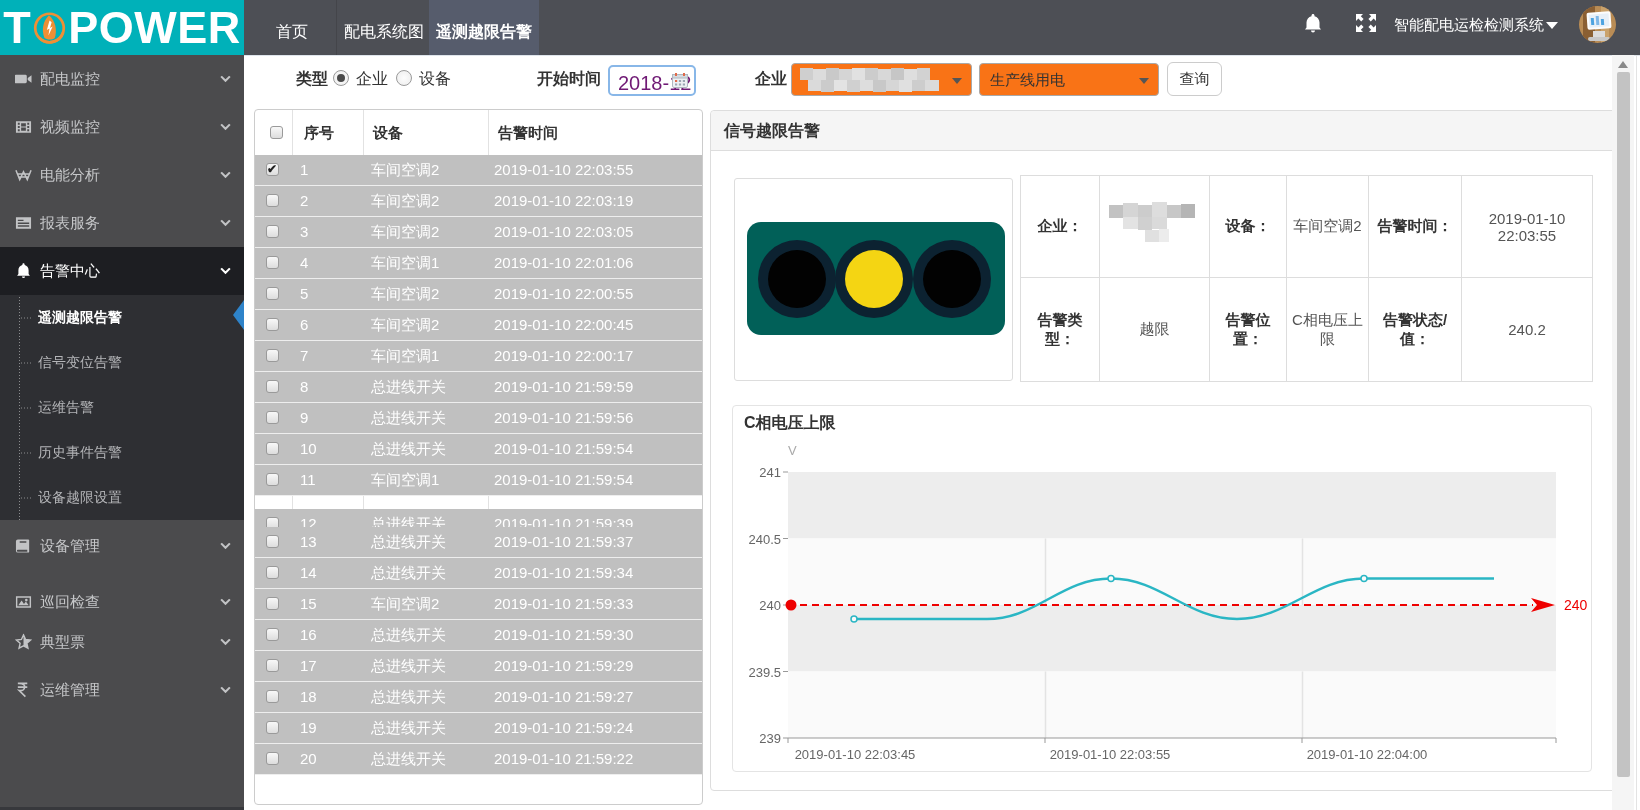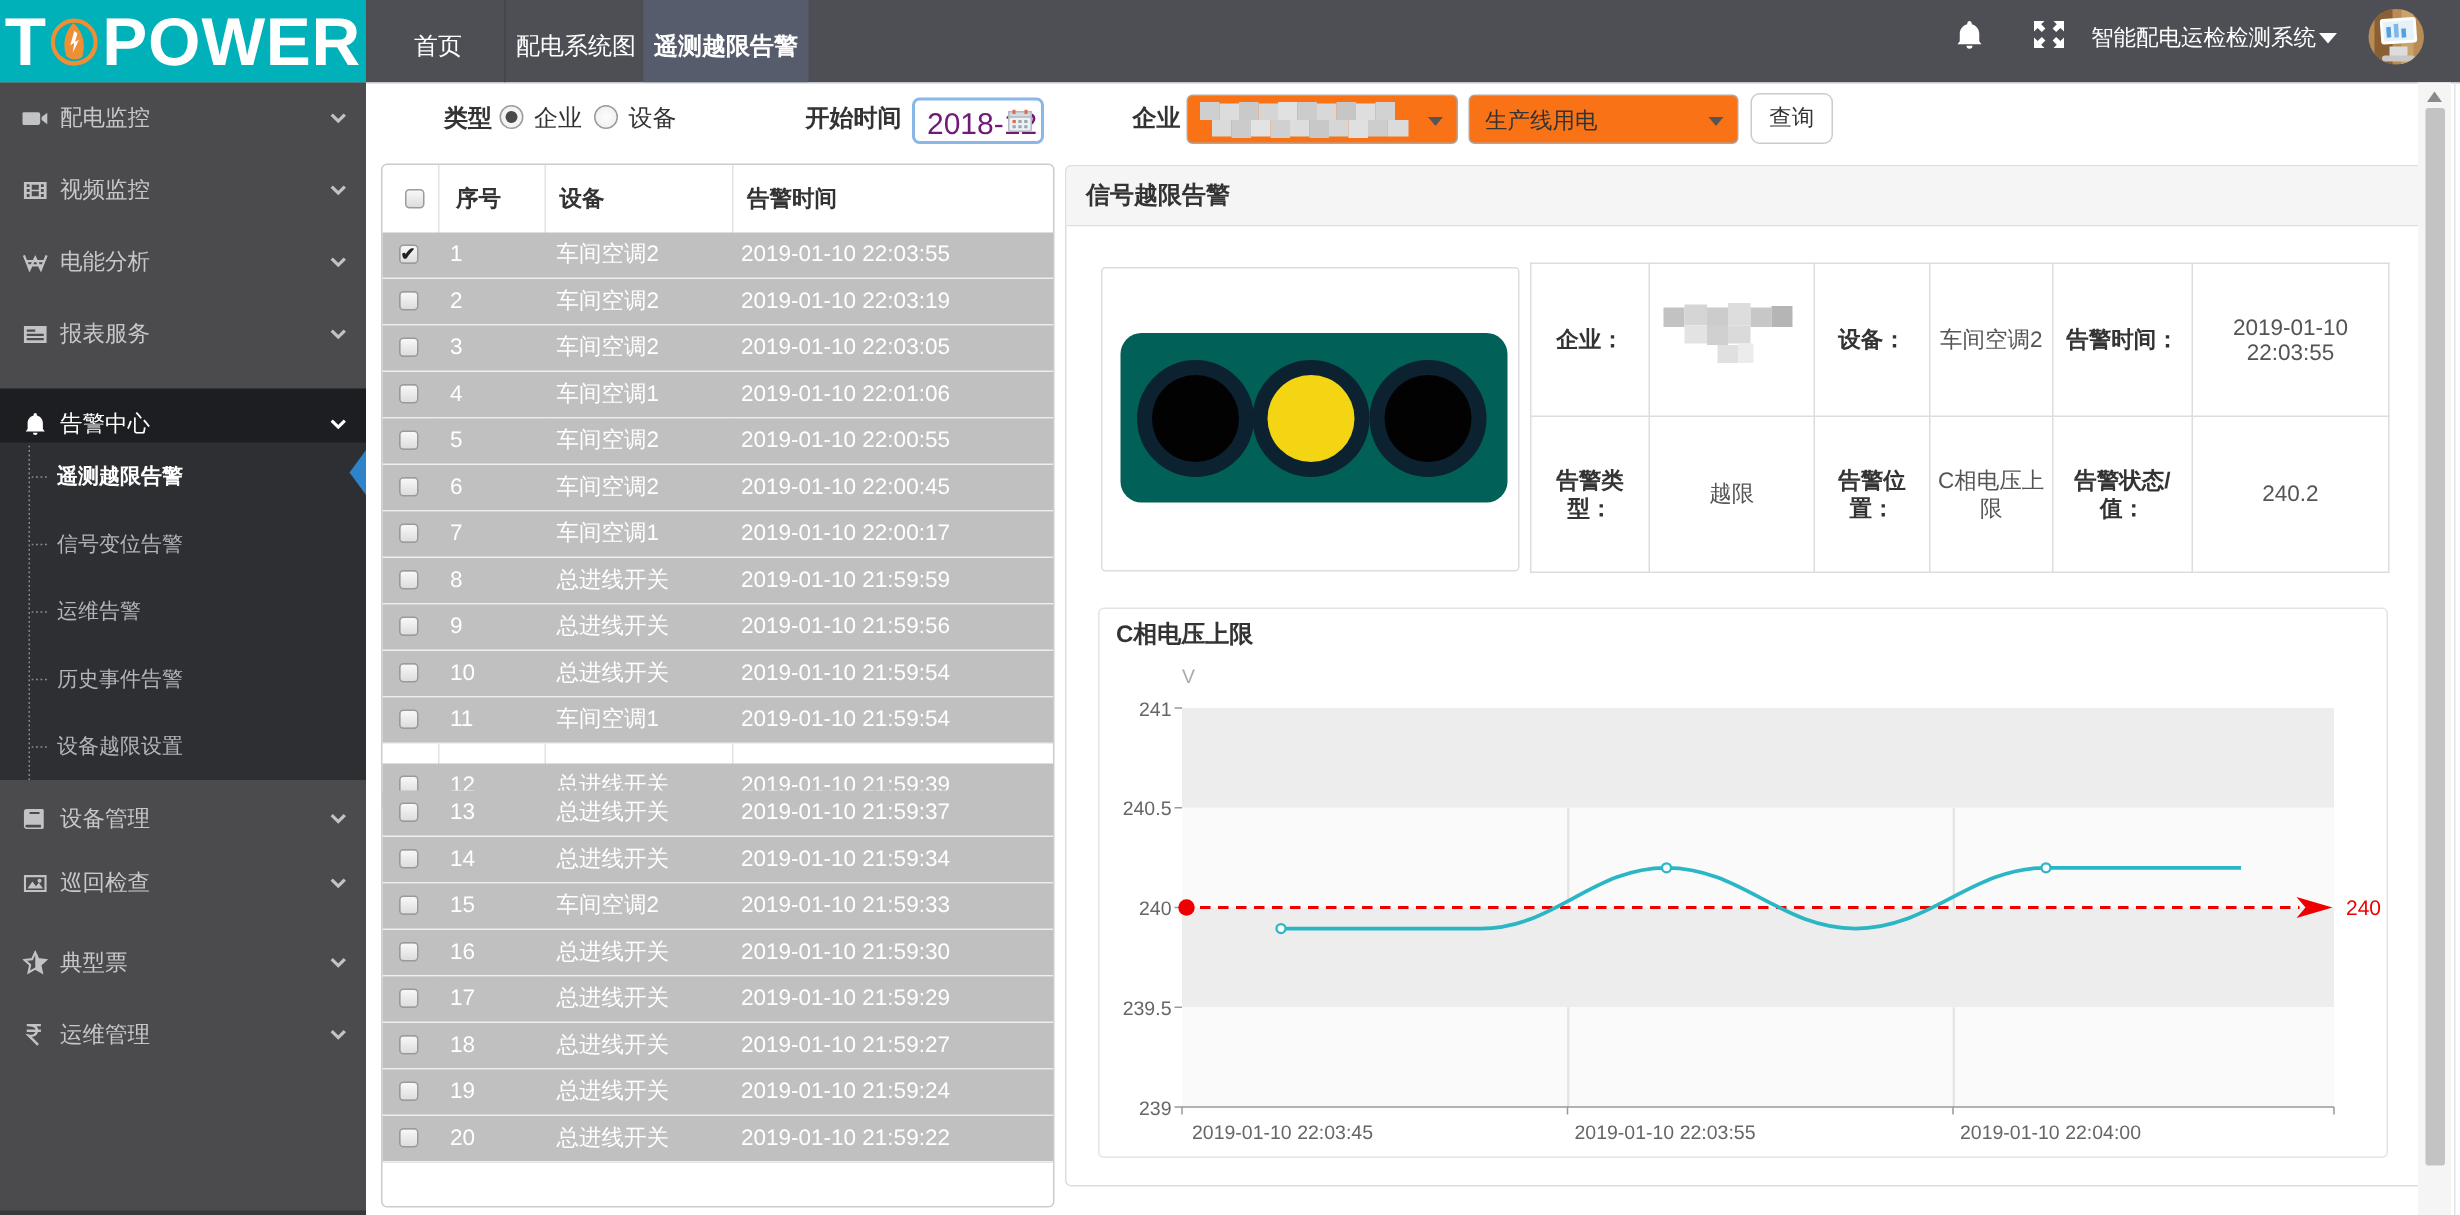--- a/index.html
+++ b/index.html
@@ -155,21 +155,21 @@
     </div>
   <div class="mi" style="top:144px;">
       <span class="txt">报表服务</span>
     <svg class="ico" viewBox="0 0 18 18">
         <path fill="#c2c3c5" d="M1 3 h16 v12 h-16 Z M3 5.5 h6 v1.5 h-6 Z M3 8.5 h12 v1.5 h-12 Z M3 11.5 h12 v1.5 h-12 Z" fill-rule="evenodd"></path>
       </svg>
     <svg class="chev" viewBox="0 0 12 8">
         <path d="M1 1 L6 6 L11 1" stroke="#c2c3c5" stroke-width="2.4" fill="none"></path>
       </svg>
     </div>
-  <div class="mi" id="alarmrow" style="top:192px;margin-top:12px;">
+  <div class="mi" id="alarmrow" style="top:192px;">
       <span class="txt">告警中心</span>
     <svg class="ico" viewBox="0 0 20 20">
         <path d="M10 1 C10.7 1 11.3 1.6 11.3 2.3 L11.3 3 C14 3.7 16 6 16 9 L16 13.5 L17.5 15.5 L2.5 15.5 L4 13.5 L4 9 C4 6 6 3.7 8.7 3 L8.7 2.3 C8.7 1.6 9.3 1 10 1 Z M8.2 16.5 L11.8 16.5 A1.8 1.8 0 0 1 8.2 16.5 Z" fill="#fff"></path>
       </svg>
     <svg class="chev" viewBox="0 0 12 8">
         <path d="M1 1 L6 6 L11 1" stroke="#fff" stroke-width="2.4" fill="none"></path>
       </svg>
     </div>
   <div id="submenu">
     <div id="dotline"></div>
@@ -187,21 +187,21 @@
   </div>
   <div class="mi" style="top:467px;">
       <span class="txt">设备管理</span>
     <svg class="ico" viewBox="0 0 18 18">
         <path fill="#c2c3c5" d="M3 2 h11 a1 1 0 0 1 1 1 v12 a1 1 0 0 1 -1 1 h-11 a2 2 0 0 1 -2 -2 v-10 a2 2 0 0 1 2 -2 Z M3 13 a1 1 0 0 0 0 2 h10 v-2 Z M5 4 h7 v1.5 h-7 Z" fill-rule="evenodd"></path>
       </svg>
     <svg class="chev" viewBox="0 0 12 8">
         <path d="M1 1 L6 6 L11 1" stroke="#c2c3c5" stroke-width="2.4" fill="none"></path>
       </svg>
     </div>
-  <div class="mi" style="top:510px;text-decoration:underline;">
+  <div class="mi" style="top:523px;text-decoration:underline;">
       <span class="txt">巡回检查</span>
     <svg class="ico" viewBox="0 0 18 18">
         <path fill="#c2c3c5" d="M1 3 h16 v12 h-16 Z M2.5 4.5 v9 h13 v-9 Z" fill-rule="evenodd"></path>
         <path fill="#c2c3c5" d="M3.5 12.5 L7 7.5 L9.5 11 L11.5 8.5 L14.5 12.5 Z"></path>
         <circle cx="12" cy="7" r="1.4" fill="#c2c3c5"></circle>
       </svg>
     <svg class="chev" viewBox="0 0 12 8">
         <path d="M1 1 L6 6 L11 1" stroke="#c2c3c5" stroke-width="2.4" fill="none"></path>
       </svg>
     </div>

